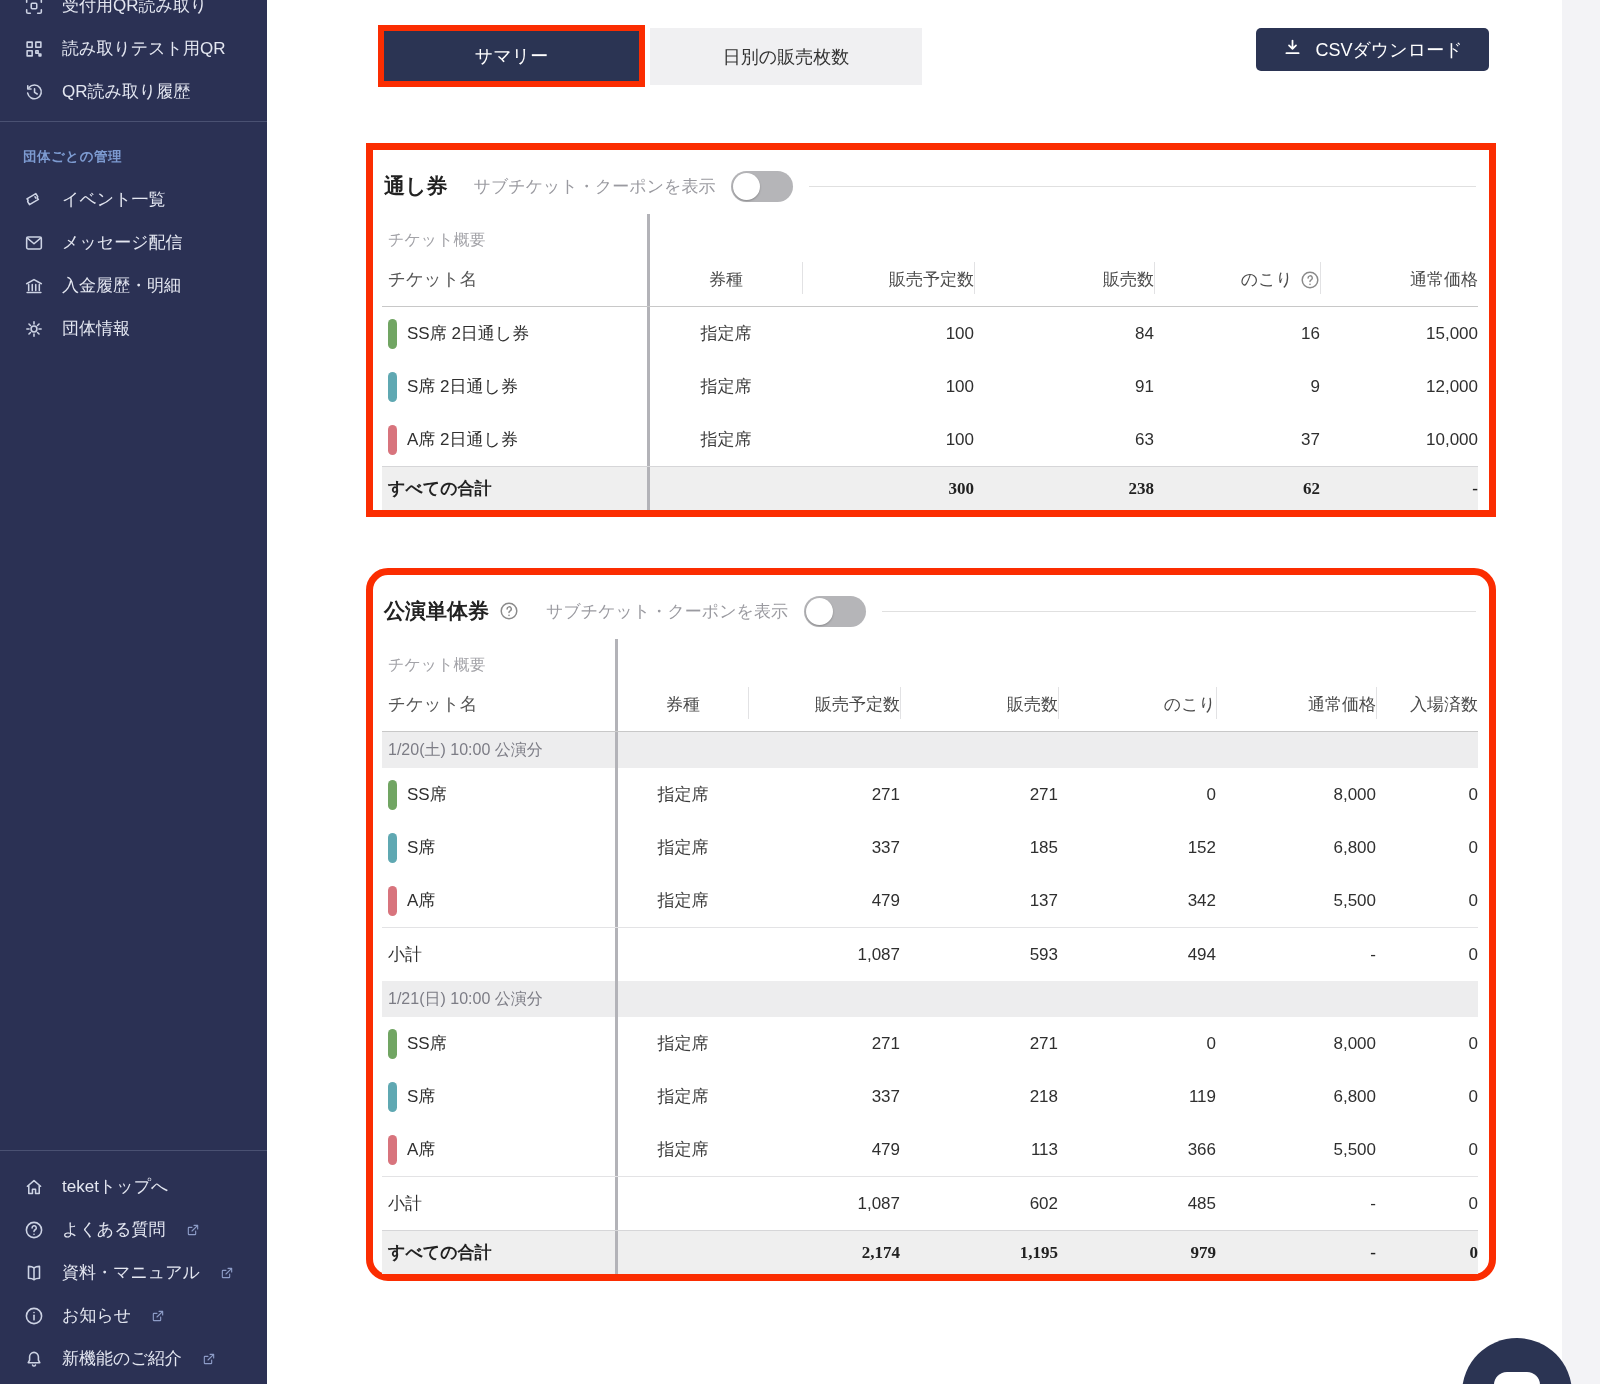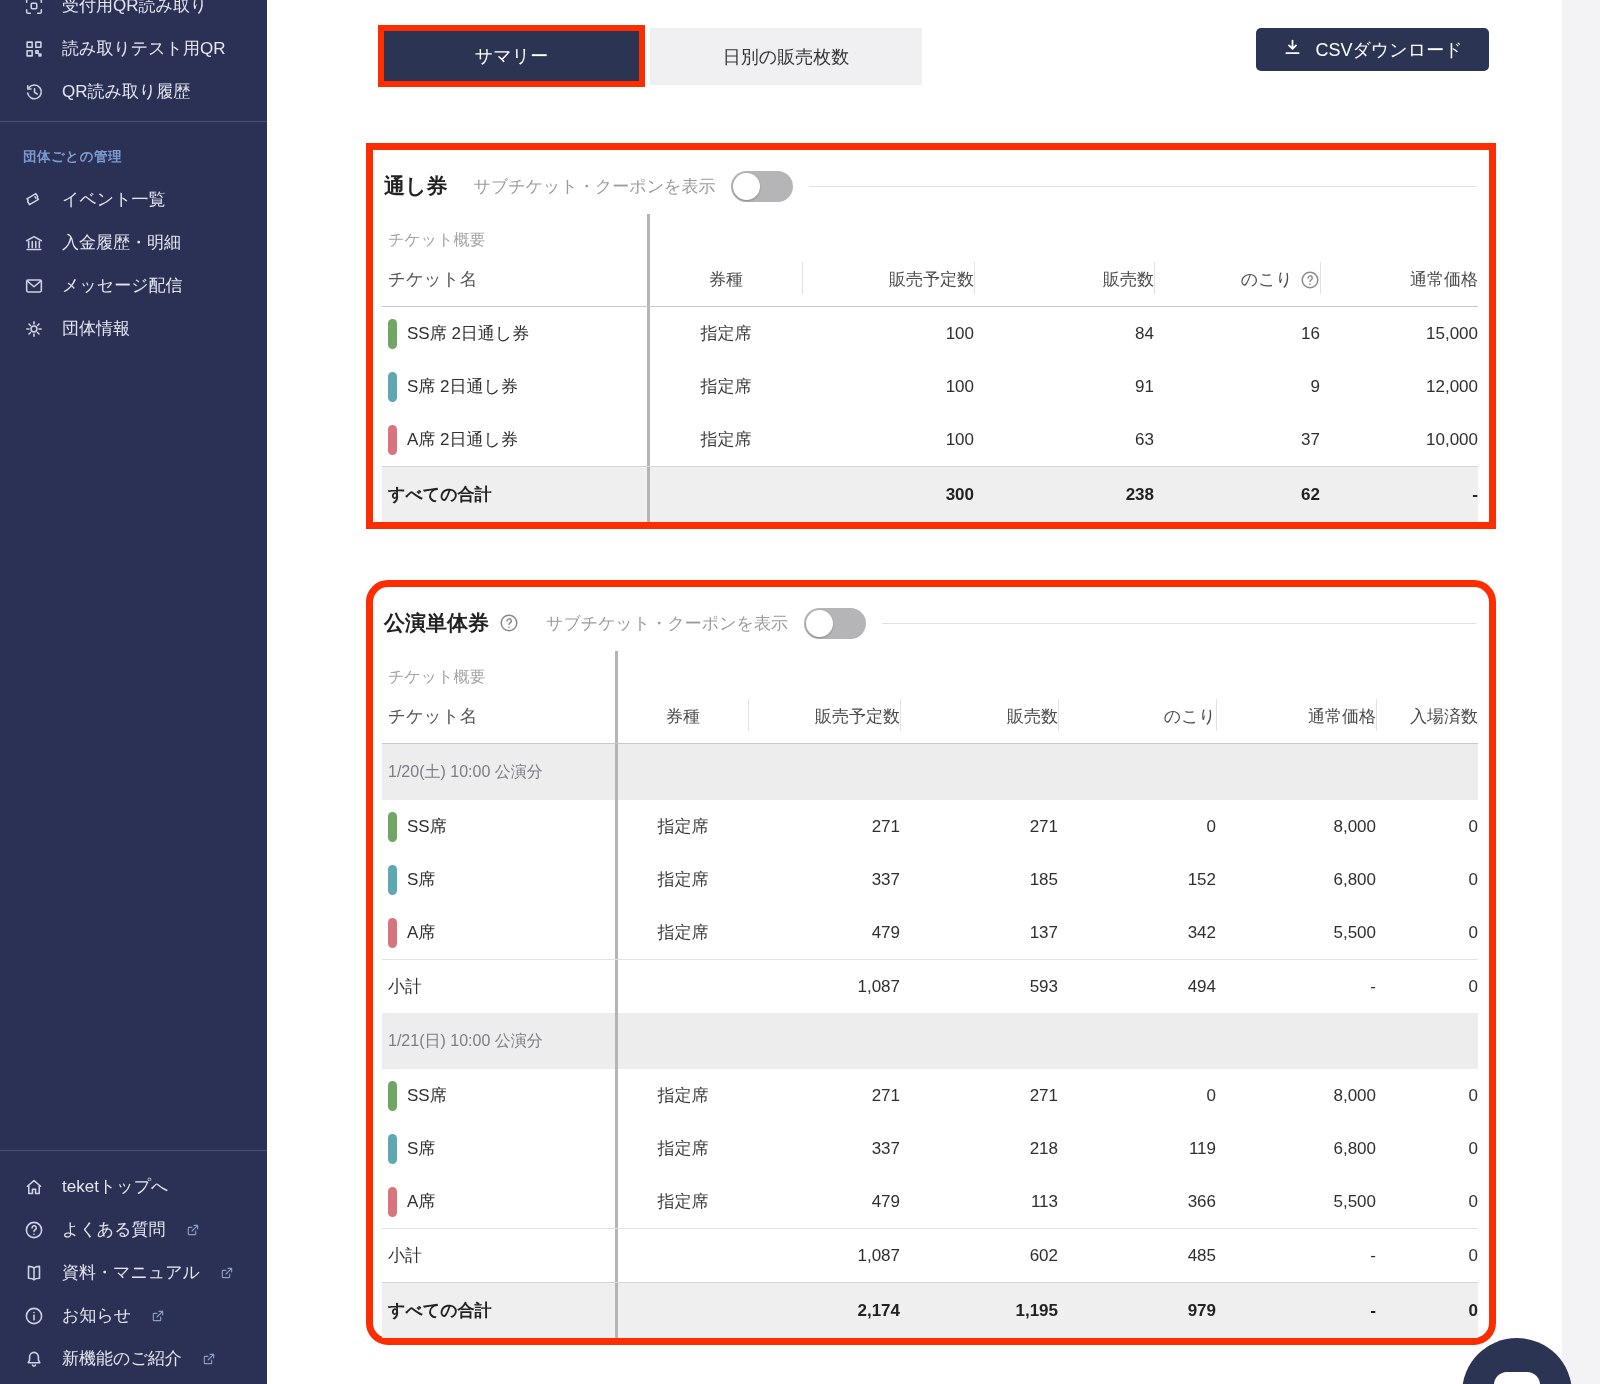--- a/index.html
+++ b/index.html
@@ -55,24 +55,24 @@
   .hdr-row { border-bottom:1px solid #c8c8c8; height:93px; }
   .hdr-name { flex-direction:column; align-items:flex-start; justify-content:space-between; padding:16px 0 15px 6px; }
   .hdr-overview { font-size:16px; color:#a3a3a8; }
   .hdr-colname { font-size:17.5px; color:#555; }
   .hdr-cell { align-items:flex-end; padding-bottom:15px; color:#4a4a4a; position:relative; }
   .hdr-cell.sep::before { content:""; position:absolute; left:0; bottom:12px; width:1px; height:32px; background:#e2e2e4; }
   .hdr-nokori { display:flex; align-items:center; gap:4px; }
   .hdr-nokori .help-ic { margin-left:2px; width:21px; height:21px; }
   .data-row { height:53px; }
   .chip { width:9px; height:30px; border-radius:4.5px; margin-right:10px; flex-shrink:0; }
-  .group-row { height:56px; background:#ededee; }
+  .group-row { height:36px; background:#ededee; }
   .group-row .cell { font-size:16px; color:#7c7c85; }
   .subtotal-row { height:54px; border-top:1px solid #e3e3e5; }
-  .total-row { height:56px; background:#efefef; border-top:1px solid #d6d6d8; font-weight:bold; }
+  .total-row { height:44px; background:#efefef; border-top:1px solid #d6d6d8; font-weight:bold;font-family:Liberation Serif, serif; }
   .total-row .cell { font-weight:bold; color:#222; }
 
   
   .chat-bubble { position:absolute; left:1462px; top:1338px; width:110px; height:110px; border-radius:50%; background:#2b3453; z-index:5; cursor:pointer; }
   .chat-bubble .pill { position:absolute; left:32px; top:34px; width:46px; height:30px; border-radius:13px; background:#fff; }
 </style>
 </head>
 <body>
 
 <nav class="sidebar">
@@ -116,34 +116,34 @@
           <svg viewBox="0 0 24 24" fill="none" stroke="currentColor" stroke-width="1.7" stroke-linecap="round" stroke-linejoin="round">
             <path d="M4.3 10.7 14 5l2 3.4a2.2 2.2 0 0 0 .8 3l-9.7 5.7-2-3.4a2.2 2.2 0 0 0-.8-3z"></path>
             <path d="M13.2 8.5l1.5 2.6" stroke-dasharray="1.6 2.2"></path>
           </svg>
         </span>
         <span>イベント一覧</span>
       </div>
       <div class="sb-item">
         <span class="ic">
           <svg viewBox="0 0 24 24" fill="none" stroke="currentColor" stroke-width="1.7" stroke-linecap="round" stroke-linejoin="round">
+            <rect x="4" y="5.5" width="16" height="13" rx="1.5"></rect>
+            <path d="M4.5 6.5 12 12.8l7.5-6.3"></path>
+          </svg>
+        </span>
+        <span>メッセージ配信</span>
+      </div>
+      <div class="sb-item">
+        <span class="ic">
+          <svg viewBox="0 0 24 24" fill="none" stroke="currentColor" stroke-width="1.7" stroke-linecap="round" stroke-linejoin="round">
             <path d="M4 9.5 12 5l8 4.5"></path>
             <path d="M6.2 10.5v6.5M10.1 10.5v6.5M13.9 10.5v6.5M17.8 10.5v6.5M4.5 19h15"></path>
           </svg>
         </span>
         <span>入金履歴・明細</span>
-      </div>
-      <div class="sb-item">
-        <span class="ic">
-          <svg viewBox="0 0 24 24" fill="none" stroke="currentColor" stroke-width="1.7" stroke-linecap="round" stroke-linejoin="round">
-            <rect x="4" y="5.5" width="16" height="13" rx="1.5"></rect>
-            <path d="M4.5 6.5 12 12.8l7.5-6.3"></path>
-          </svg>
-        </span>
-        <span>メッセージ配信</span>
       </div>
       <div class="sb-item">
         <span class="ic">
           <svg viewBox="0 0 24 24" fill="none" stroke="currentColor" stroke-width="1.7" stroke-linecap="round" stroke-linejoin="round">
             <circle cx="12" cy="12" r="3.2"></circle>
             <path d="M12 4.2v2.4M12 17.4v2.4M4.2 12h2.4M17.4 12h2.4M6.5 6.5l1.7 1.7M15.8 15.8l1.7 1.7M17.5 6.5l-1.7 1.7M8.2 15.8l-1.7 1.7"></path>
           </svg>
         </span>
         <span>団体情報</span>
       </div>

